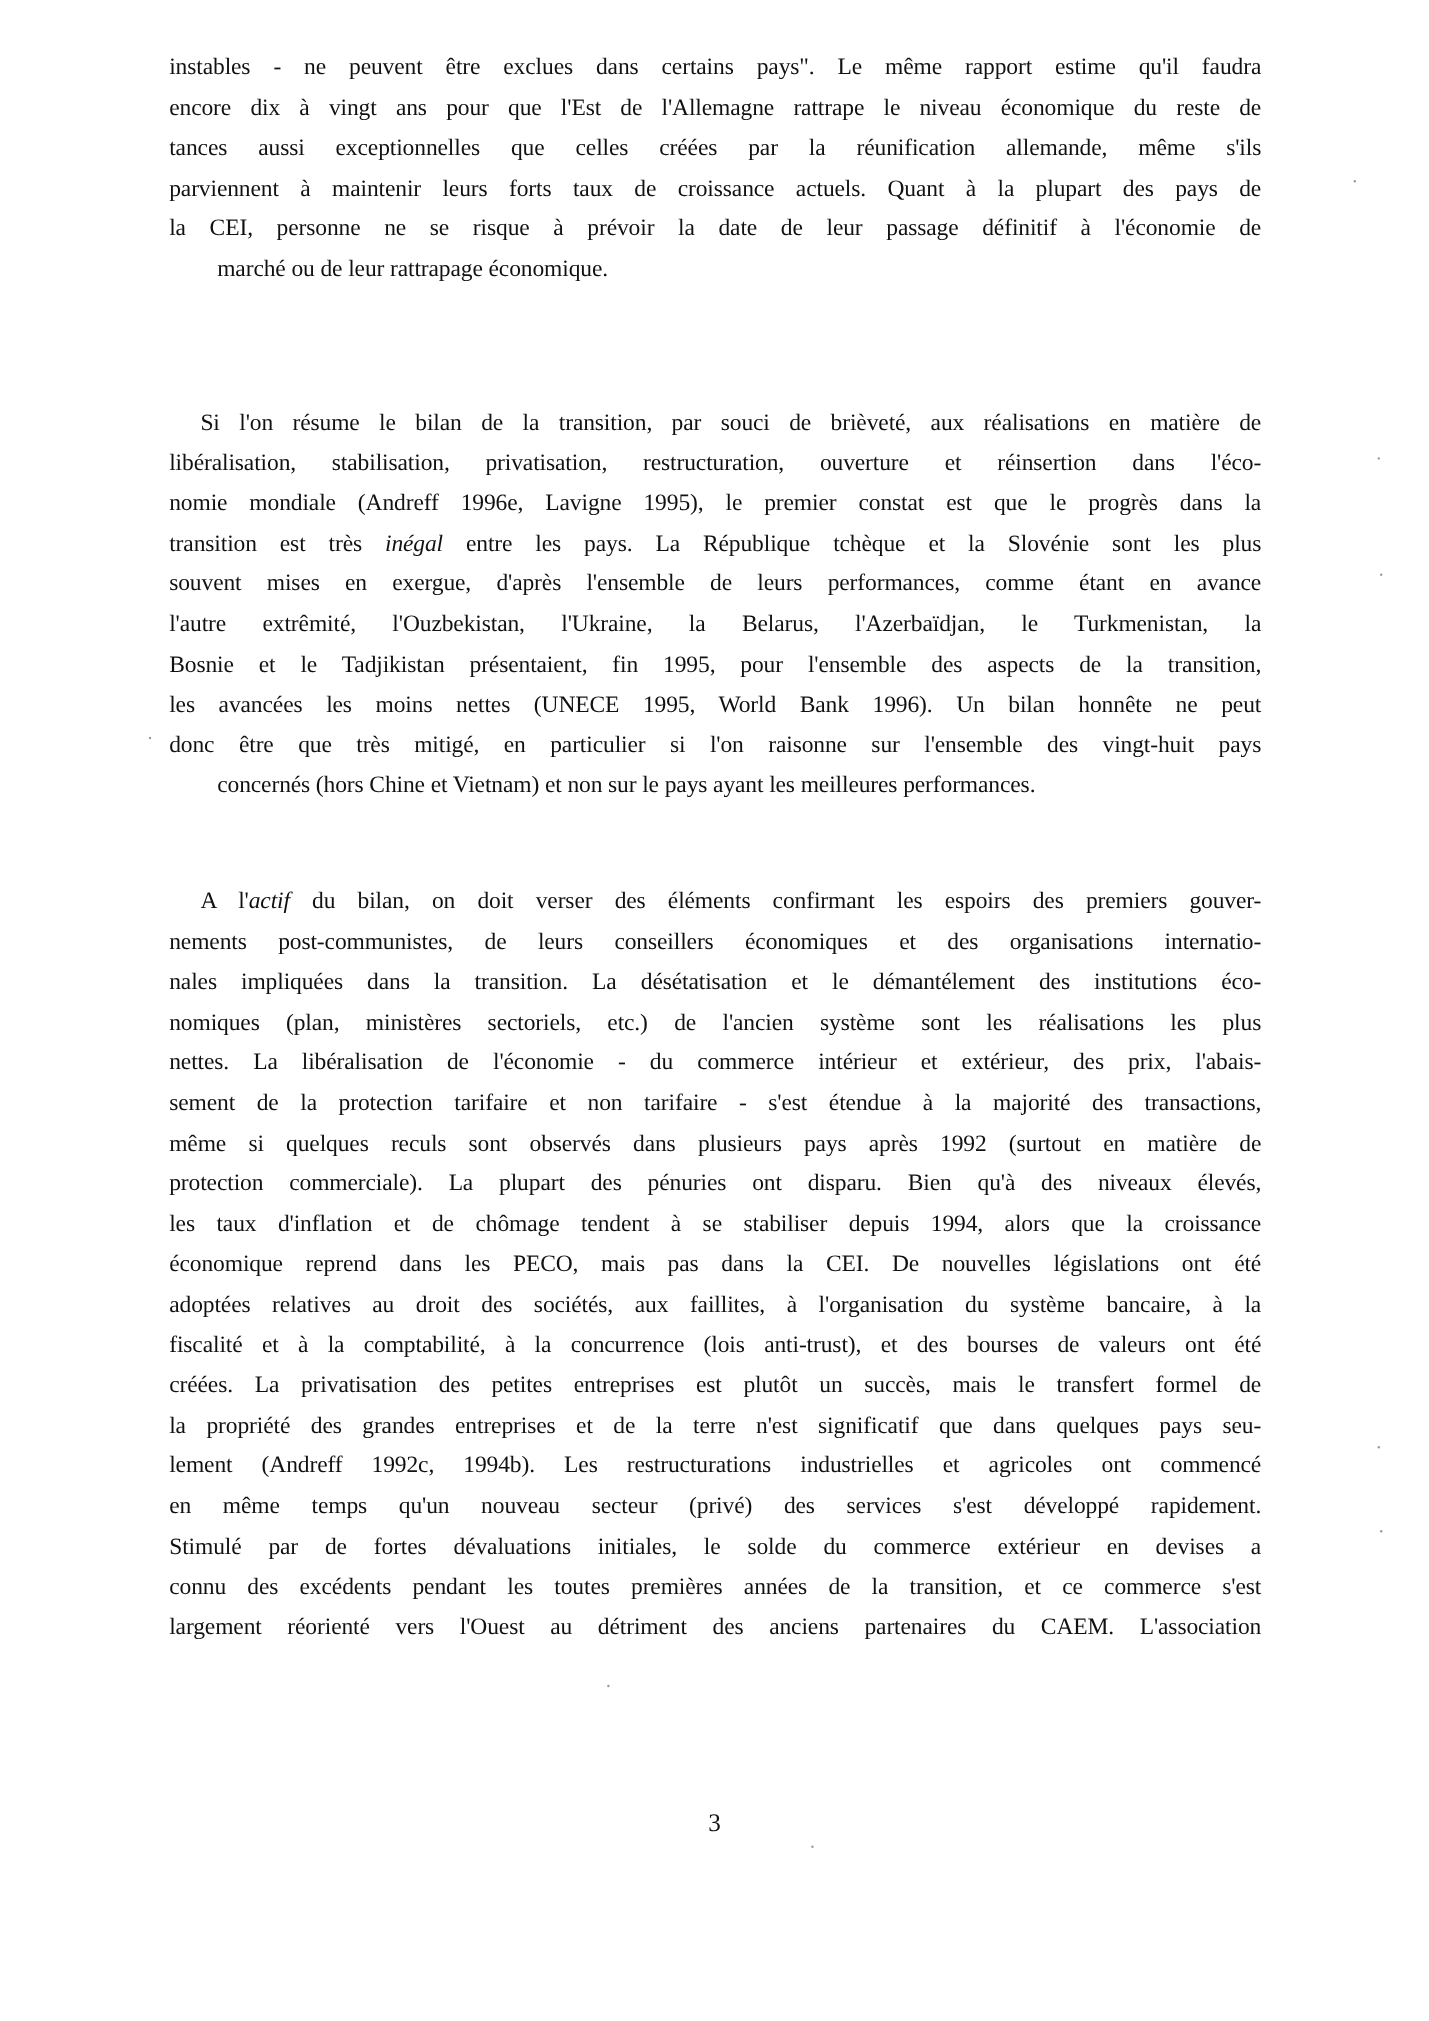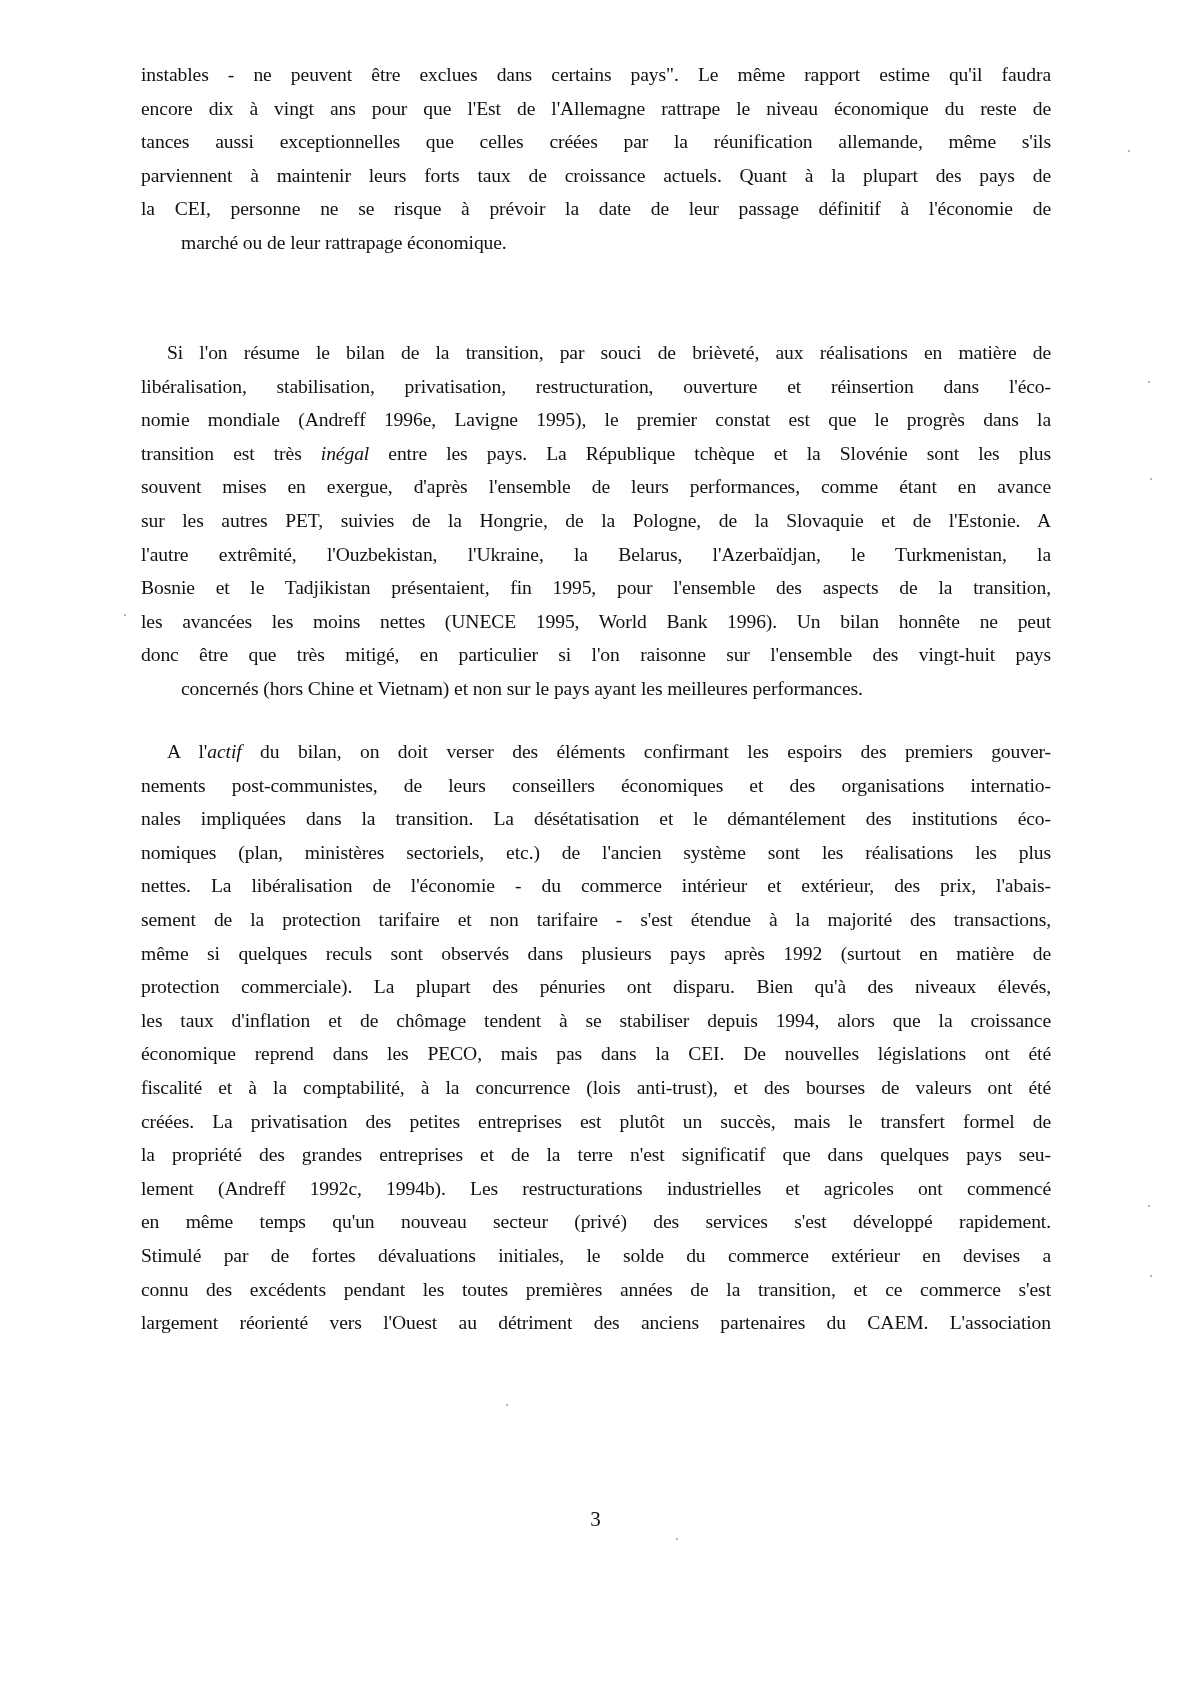--- a/index.html
+++ b/index.html
@@ -16,21 +16,21 @@
     line-height: 33.6px;
     font-size: 19.6px;
     text-align: justify;
     text-align-last: justify;
     white-space: nowrap;
     letter-spacing: -0.1px;
   }
   .line.last { text-align-last: left; margin-left: 40px; }
   .line.indent { padding-left: 26px; }
   .it { font-style: italic; }
-  #p1 { top: 58px; }
+  #p1 { top: 40px; }
   #p2 { top: 336px; }
   #p3 { top: 735px; }
   .page-number {
     position: absolute; left: 0; width: 1191px; top: 1505px;
     text-align: center; font-size: 21px; line-height: 28px;
     font-family: "Liberation Serif", serif;
   }
   .speck { position: absolute; width: 2px; height: 2px; background: #9a9a9a; border-radius: 1px; }
 </style>
 </head>
@@ -44,38 +44,38 @@
       <span class="line" style="white-space: nowrap;"><span>parviennent à maintenir leurs forts taux de croissance actuels. Quant à la plupart des pays de</span></span>
       <span class="line" style="white-space: nowrap;"><span>la CEI, personne ne se risque à prévoir la date de leur passage définitif à l'économie de</span></span>
       <span class="line last" style="white-space: nowrap;"><span>marché ou de leur rattrapage économique.</span></span>
     </div>
   <div class="para" id="p2">
       <span class="line indent" style="white-space: nowrap;"><span>Si l'on résume le bilan de la transition, par souci de brièveté, aux réalisations en matière de</span></span>
       <span class="line" style="white-space: nowrap;"><span>libéralisation, stabilisation, privatisation, restructuration, ouverture et réinsertion dans l'éco-</span></span>
       <span class="line" style="white-space: nowrap;"><span>nomie mondiale (Andreff 1996e, Lavigne 1995), le premier constat est que le progrès dans la</span></span>
       <span class="line" style="white-space: nowrap;"><span>transition est très </span><span class="it">inégal</span><span> entre les pays. La République tchèque et la Slovénie sont les plus</span></span>
       <span class="line" style="white-space: nowrap;"><span>souvent mises en exergue, d'après l'ensemble de leurs performances, comme étant en avance</span></span>
-      <span class="line" style="white-space: nowrap;"><span>sur les autres PET, suivies de la Hongrie, de la Pologne, de la Slovaquie et de l'Estonie. A</span></span>
       <span class="line" style="white-space: nowrap;"><span>l'autre extrêmité, l'Ouzbekistan, l'Ukraine, la Belarus, l'Azerbaïdjan, le Turkmenistan, la</span></span>
       <span class="line" style="white-space: nowrap;"><span>Bosnie et le Tadjikistan présentaient, fin 1995, pour l'ensemble des aspects de la transition,</span></span>
       <span class="line" style="white-space: nowrap;"><span>les avancées les moins nettes (UNECE 1995, World Bank 1996). Un bilan honnête ne peut</span></span>
       <span class="line" style="white-space: nowrap;"><span>donc être que très mitigé, en particulier si l'on raisonne sur l'ensemble des vingt-huit pays</span></span>
       <span class="line last" style="white-space: nowrap;"><span>concernés (hors Chine et Vietnam) et non sur le pays ayant les meilleures performances.</span></span>
     </div>
   <div class="para" id="p3">
       <span class="line indent" style="white-space: nowrap;"><span>A l'</span><span class="it">actif</span><span> du bilan, on doit verser des éléments confirmant les espoirs des premiers gouver-</span></span>
       <span class="line" style="white-space: nowrap;"><span>nements post-communistes, de leurs conseillers économiques et des organisations internatio-</span></span>
       <span class="line" style="white-space: nowrap;"><span>nales impliquées dans la transition. La désétatisation et le démantélement des institutions éco-</span></span>
       <span class="line" style="white-space: nowrap;"><span>nomiques (plan, ministères sectoriels, etc.) de l'ancien système sont les réalisations les plus</span></span>
       <span class="line" style="white-space: nowrap;"><span>nettes. La libéralisation de l'économie - du commerce intérieur et extérieur, des prix, l'abais-</span></span>
       <span class="line" style="white-space: nowrap;"><span>sement de la protection tarifaire et non tarifaire - s'est étendue à la majorité des transactions,</span></span>
       <span class="line" style="white-space: nowrap;"><span>même si quelques reculs sont observés dans plusieurs pays après 1992 (surtout en matière de</span></span>
       <span class="line" style="white-space: nowrap;"><span>protection commerciale). La plupart des pénuries ont disparu. Bien qu'à des niveaux élevés,</span></span>
       <span class="line" style="white-space: nowrap;"><span>les taux d'inflation et de chômage tendent à se stabiliser depuis 1994, alors que la croissance</span></span>
       <span class="line" style="white-space: nowrap;"><span>économique reprend dans les PECO, mais pas dans la CEI. De nouvelles législations ont été</span></span>
+      <span class="line" style="white-space: nowrap;"><span>adoptées relatives au droit des sociétés, aux faillites, à l'organisation du système bancaire, à la</span></span>
       <span class="line" style="white-space: nowrap;"><span>fiscalité et à la comptabilité, à la concurrence (lois anti-trust), et des bourses de valeurs ont été</span></span>
       <span class="line" style="white-space: nowrap;"><span>créées. La privatisation des petites entreprises est plutôt un succès, mais le transfert formel de</span></span>
       <span class="line" style="white-space: nowrap;"><span>la propriété des grandes entreprises et de la terre n'est significatif que dans quelques pays seu-</span></span>
       <span class="line" style="white-space: nowrap;"><span>lement (Andreff 1992c, 1994b). Les restructurations industrielles et agricoles ont commencé</span></span>
       <span class="line" style="white-space: nowrap;"><span>en même temps qu'un nouveau secteur (privé) des services s'est développé rapidement.</span></span>
       <span class="line" style="white-space: nowrap;"><span>Stimulé par de fortes dévaluations initiales, le solde du commerce extérieur en devises a</span></span>
       <span class="line" style="white-space: nowrap;"><span>connu des excédents pendant les toutes premières années de la transition, et ce commerce s'est</span></span>
       <span class="line" style="white-space: nowrap;"><span>largement réorienté vers l'Ouest au détriment des anciens partenaires du CAEM. L'association</span></span>
     </div>
 

